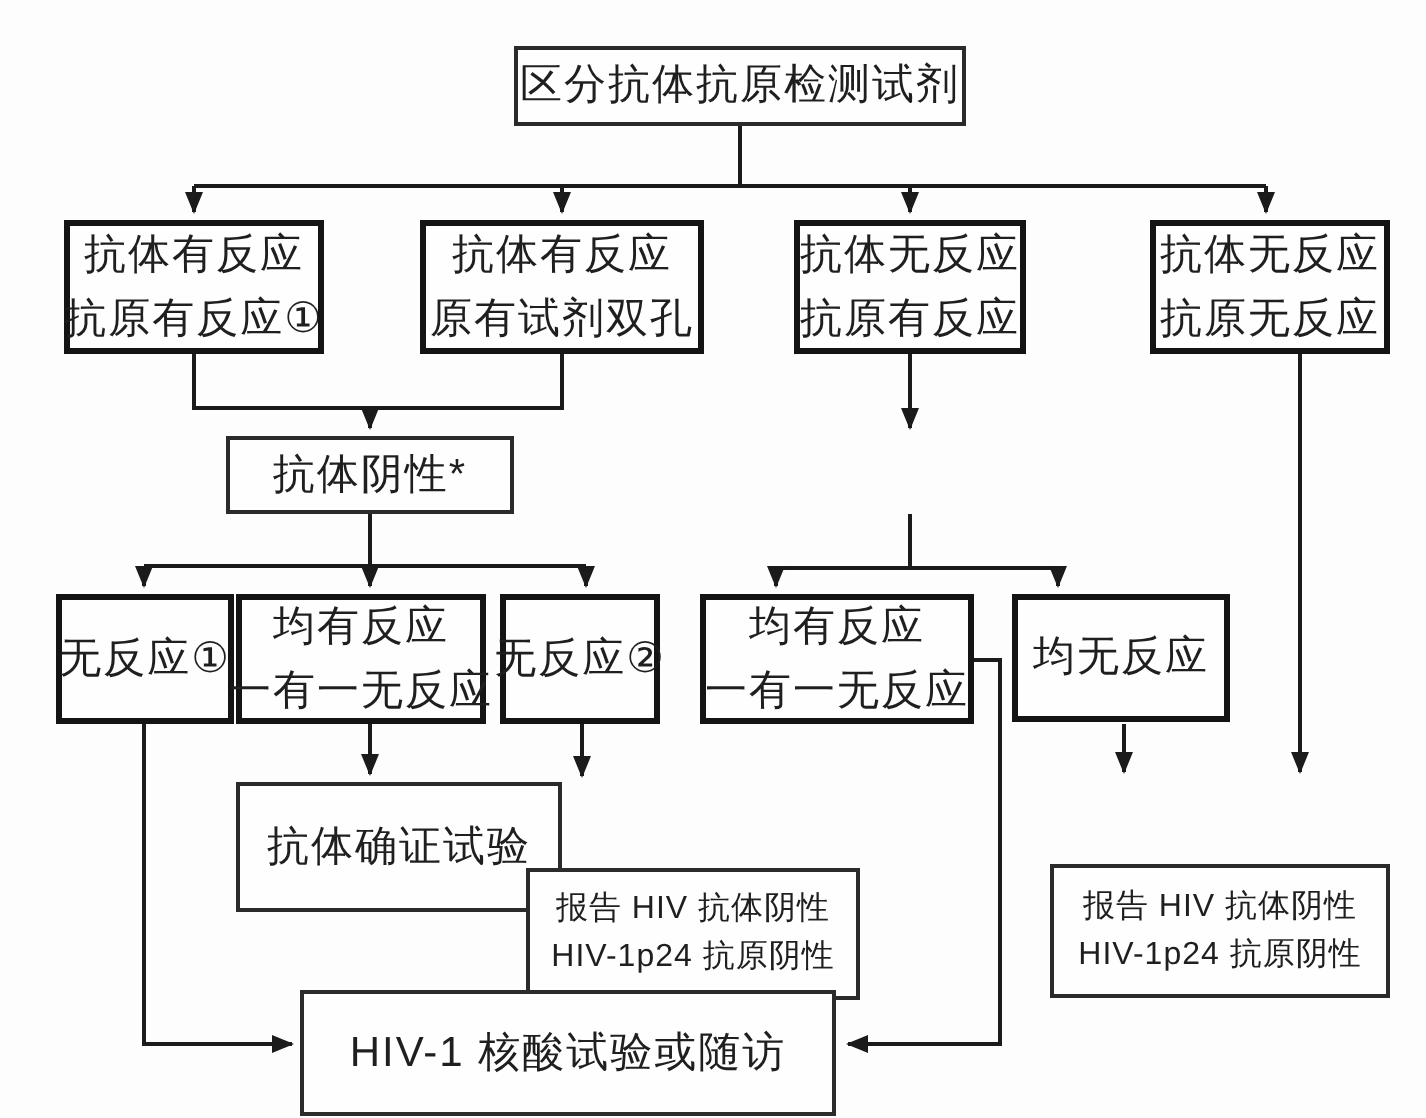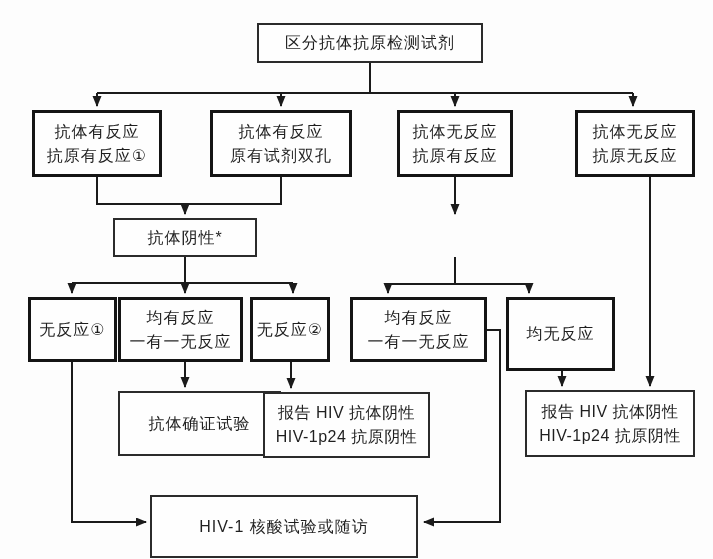--- a/index.html
+++ b/index.html
@@ -21,27 +21,27 @@
     position:absolute;
     box-sizing:border-box;
     background:#fefefe;
     border:2px solid #2b2b2b;
     display:flex;
     flex-direction:column;
     align-items:center;
     justify-content:center;
     text-align:center;
     color:#1f1f1f;
-    font-size:16px;
+    font-size:21px;
     line-height:1.5;
     letter-spacing:1px;
     z-index:2;
   }
   .node.bold{border-width:3px;border-color:#141414;}
-  .node.small-text{font-size:16px;letter-spacing:0.5px;}
+  .node.small-text{font-size:16px;letter-spacing:0.5px;margin-top:42px;}
   .node .ln{display:block;white-space:nowrap;}
 </style>
 </head>
 <body>
 
 <div id="canvas">
 
   <svg id="wires" viewBox="0 0 713 559" xmlns="http://www.w3.org/2000/svg">
     <defs>
       <marker id="arr" markerUnits="userSpaceOnUse" markerWidth="12" markerHeight="10" refX="10" refY="4.5" orient="auto">
@@ -125,21 +125,21 @@
 
   <div class="node bold" style="left:250px;top:297px;width:80px;height:65px">
     <span class="ln">无反应②</span>
   </div>
 
   <div class="node bold" style="left:350px;top:297px;width:137px;height:65px">
     <span class="ln">均有反应</span>
     <span class="ln">一有一无反应</span>
   </div>
 
-  <div class="node bold" style="left:506px;top:297px;width:109px;height:74px">
+  <div class="node bold" style="left:506px;top:297px;width:109px;height:64px">
     <span class="ln">均无反应</span>
   </div>
 
   <div class="node" style="left:118px;top:391px;width:163px;height:65px">
     <span class="ln">抗体确证试验</span>
   </div>
 
   <div class="node small-text" style="left:263px;top:392px;width:167px;height:66px">
     <span class="ln">报告 HIV 抗体阴性</span>
     <span class="ln">HIV-1p24 抗原阴性</span>

